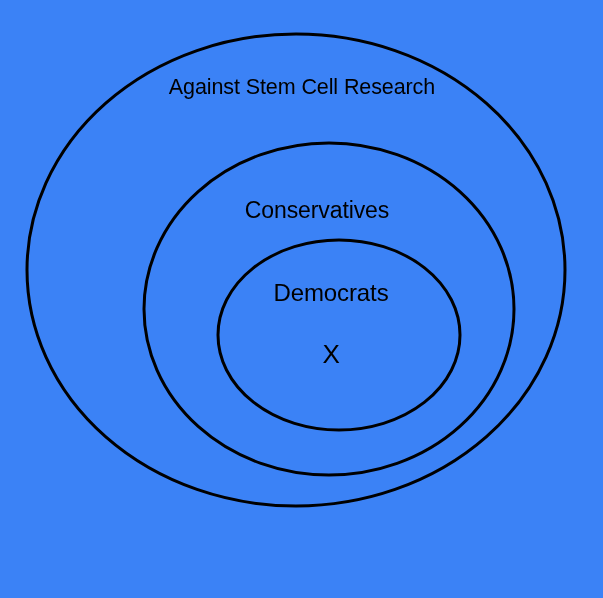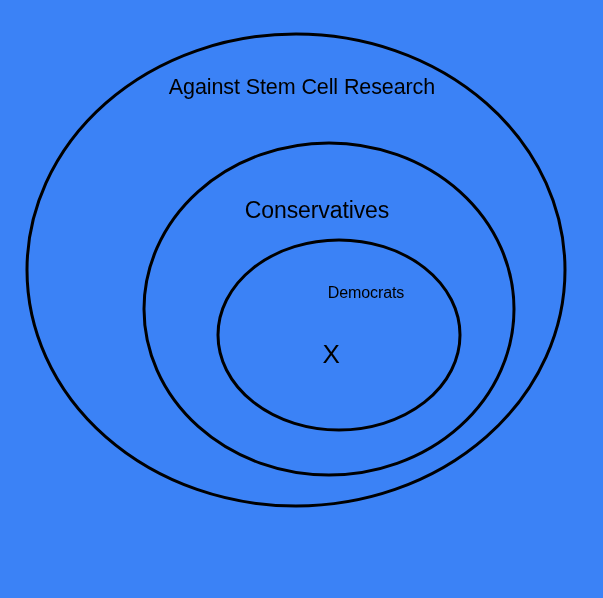--- a/index.html
+++ b/index.html
@@ -44,23 +44,22 @@
   }
   #label-middle {
     left: 317px;
     top: 198px;
     font-size: 23px;
     line-height: 24px;
   }
   #label-inner {
     left: 331px;
     top: 281px;
-    font-size: 16px;
+    font-size: 24px;
     line-height: 23px;
-    margin-left: 35px;
   }
   #marker-x {
     left: 331px;
     top: 339px;
     font-size: 26px;
     line-height: 30px;
   }
   #verdict {
     left: 302px;
     top: 524px;

